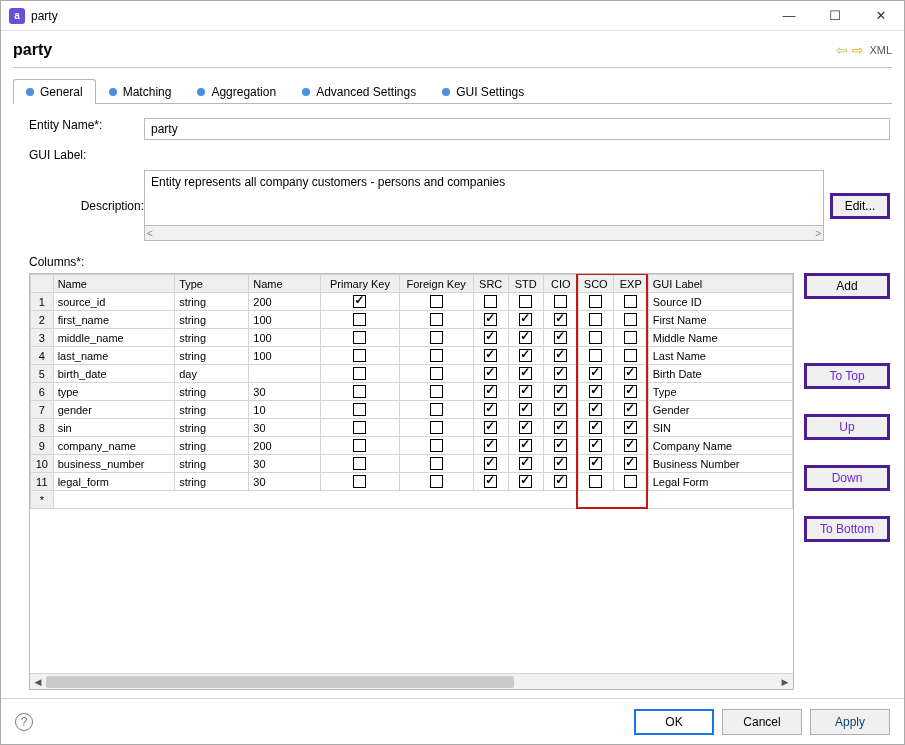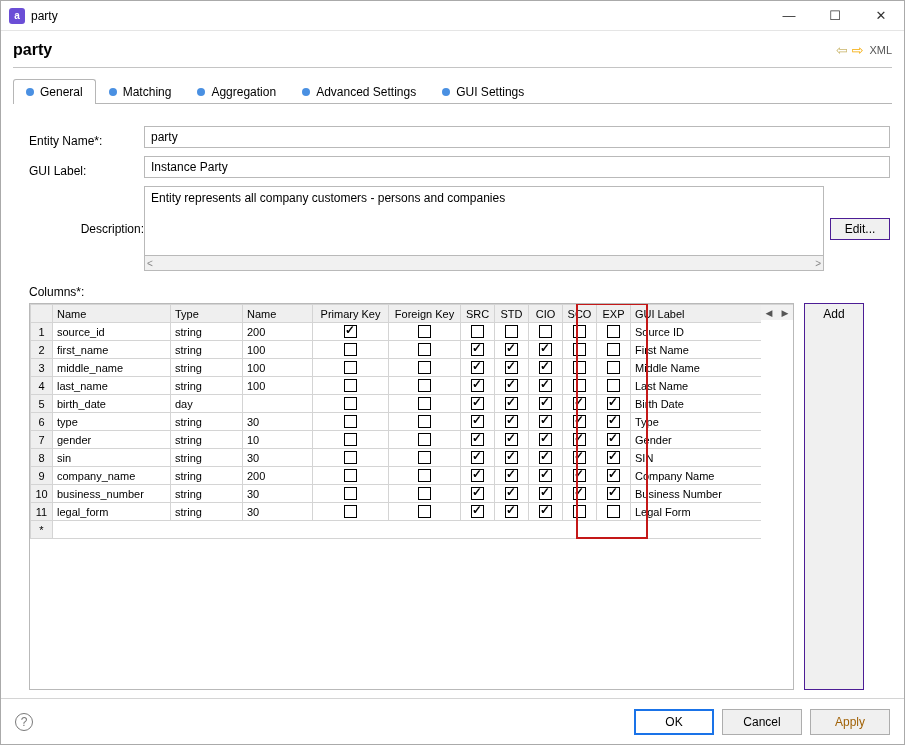--- a/index.html
+++ b/index.html
@@ -40,21 +40,21 @@
     padding: 10px 12px 8px 12px;
   }
   .header .h-title { font-size: 16px; font-weight: 600; }
   .header .h-spacer { flex: 1; }
   .header .arrow { margin: 0 2px; font-size: 14px; }
   .header .xml { font-size: 11px; color: #555; margin-left: 4px; }
   .hr { height: 1px; background: #c4c4c4; margin: 0 12px; }
   
   .tabs {
     display: flex; align-items: flex-end;
-    margin: 10px 12px 8px 12px;
+    margin: 10px 12px 0 12px;
     border-bottom: 1px solid #b6b6b6;
     gap: 0;
   }
   .tab {
     display: flex; align-items: center;
     padding: 5px 12px;
     border: 1px solid transparent;
     border-bottom: none;
     position: relative;
     top: 1px;
@@ -71,64 +71,64 @@
     border-top-left-radius: 3px;
     border-top-right-radius: 3px;
   }
   
   .content {
     padding: 14px 14px 8px 28px;
     flex: 1;
     display: flex; flex-direction: column;
     overflow: hidden;
   }
-  .form-row { display: flex; align-items: flex-end; margin-bottom: 8px; }
+  .form-row { display: flex; align-items: flex-start; margin-bottom: 8px; }
   .form-row label { width: 115px; font-size: 12px; }
   .text-input {
     flex: 1;
     height: 22px;
     border: 1px solid #b9b9b9;
     padding: 2px 6px;
     font-family: inherit; font-size: 12px;
   }
   .desc-row { display: flex; align-items: center; margin-bottom: 8px; }
   .desc-row label { width: 115px; text-align: right; }
   .desc-row .ta-wrap { flex: 1; display:flex; flex-direction:column; }
   textarea {
     width: 100%;
-    height: 70px;
+    height: 56px;
     resize: none;
     border: 1px solid #b9b9b9;
     padding: 4px 6px;
     font-family: inherit; font-size: 12px;
     overflow-y: scroll;
   }
   .hscroll-fake {
     height: 15px; border: 1px solid #b9b9b9; border-top:none;
     display:flex; align-items:center; justify-content:space-between;
     color:#888; font-size:10px; padding: 0 2px;
     background: #f1f1f1;
   }
   .edit-btn-col { display: flex; align-items: flex-end; margin-left: 6px; }
   .btn {
     background: #f0f0f0;
-    border: 1px solid #4c1d95;
+    border: 3px solid #4c1d95;
     padding: 3px 10px;
     font-size: 12px;
     cursor: default;
     min-width: 60px;
     text-align: center;
   }
   .columns-label { margin: 6px 0 4px 0; font-size: 12px; }
   
   .grid-area { display: flex; gap: 10px; flex:1; min-height:0; }
   .grid-wrap {
     flex: 1;
     border: 1px solid #b9b9b9;
-    display: flex; 
+    display: flex; flex-direction: column;
     min-width:0;
   }
   .grid-scroll { overflow: auto; flex:1; }
   table.grid { border-collapse: collapse; width: 100%; table-layout: fixed; font-size:11px; }
   table.grid th, table.grid td {
     border: 1px solid #d4d4d4;
     padding: 1px 4px;
     height: 18px;
     text-align: left;
     white-space: nowrap;
@@ -158,21 +158,21 @@
   }
   .xscroll .arrow-l, .xscroll .arrow-r {
     width:16px; height:16px; display:flex; align-items:center; justify-content:center;
     color:#555; font-size:9px;
   }
   .xscroll .track { flex:1; position:relative; height:100%; }
   .xscroll .thumb {
     position:absolute; top:2px; left:0; height:12px; width:64%;
     background:#c9c9c9; border-radius:2px;
   }
-  .side-btns { display:flex; flex-direction:row; gap:25px; width:86px; }
+  .side-btns { display:flex; flex-direction:column; gap:25px; width:86px; }
   .side-btns .btn { width:100%; }
   .side-btns .btn.disabled { color:#6d28d9; }
   
   .grid-scroll { position: relative; }
   .red-box {
     position:absolute;
     border: 2px solid #c41818;
     pointer-events: none;
   }
   
@@ -188,21 +188,21 @@
   }
   .footer .spacer { flex:1; }
   .footer .fbtn {
     min-width: 80px; height:26px;
     border:1px solid #adadad; background:#f0f0f0;
     margin-left: 8px;
     display:flex; align-items:center; justify-content:center;
     font-size:12px;
   }
   .footer .fbtn.ok { border:2px solid #1a73e8; background:#fff;text-align:right; }
-  .footer .fbtn.disabled { color:#a16207; }
+  .footer .fbtn.disabled { color:#0c4a6e; }
   .checkbox-real { width:14px; height:14px; }
   
   col.cw-row { width:22px; }
   col.cw-name { width:118px; }
   col.cw-type { width:72px; }
   col.cw-size { width:70px; }
   col.cw-pk { width:76px; }
   col.cw-fk { width:72px; }
   col.cw-src { width:34px; }
   col.cw-std { width:34px; }
@@ -257,21 +257,20 @@
       </div>
     </div>
 
   <div class="content">
     <div class="form-row">
       <label>Entity Name*:</label>
       <input class="text-input" value="party" style="">
     </div>
     <div class="form-row">
       <label>GUI Label:</label>
-      <input class="text-input" value="Instance Party" style="">
     </div>
     <div class="desc-row">
       <label>Description:</label>
       <div class="ta-wrap">
         <textarea id="desc-ta" style="">Entity represents all company customers - persons and companies</textarea>
         <div class="hscroll-fake">
             <span>&lt;</span>
             <span>&gt;</span>
           </div>
       </div>

